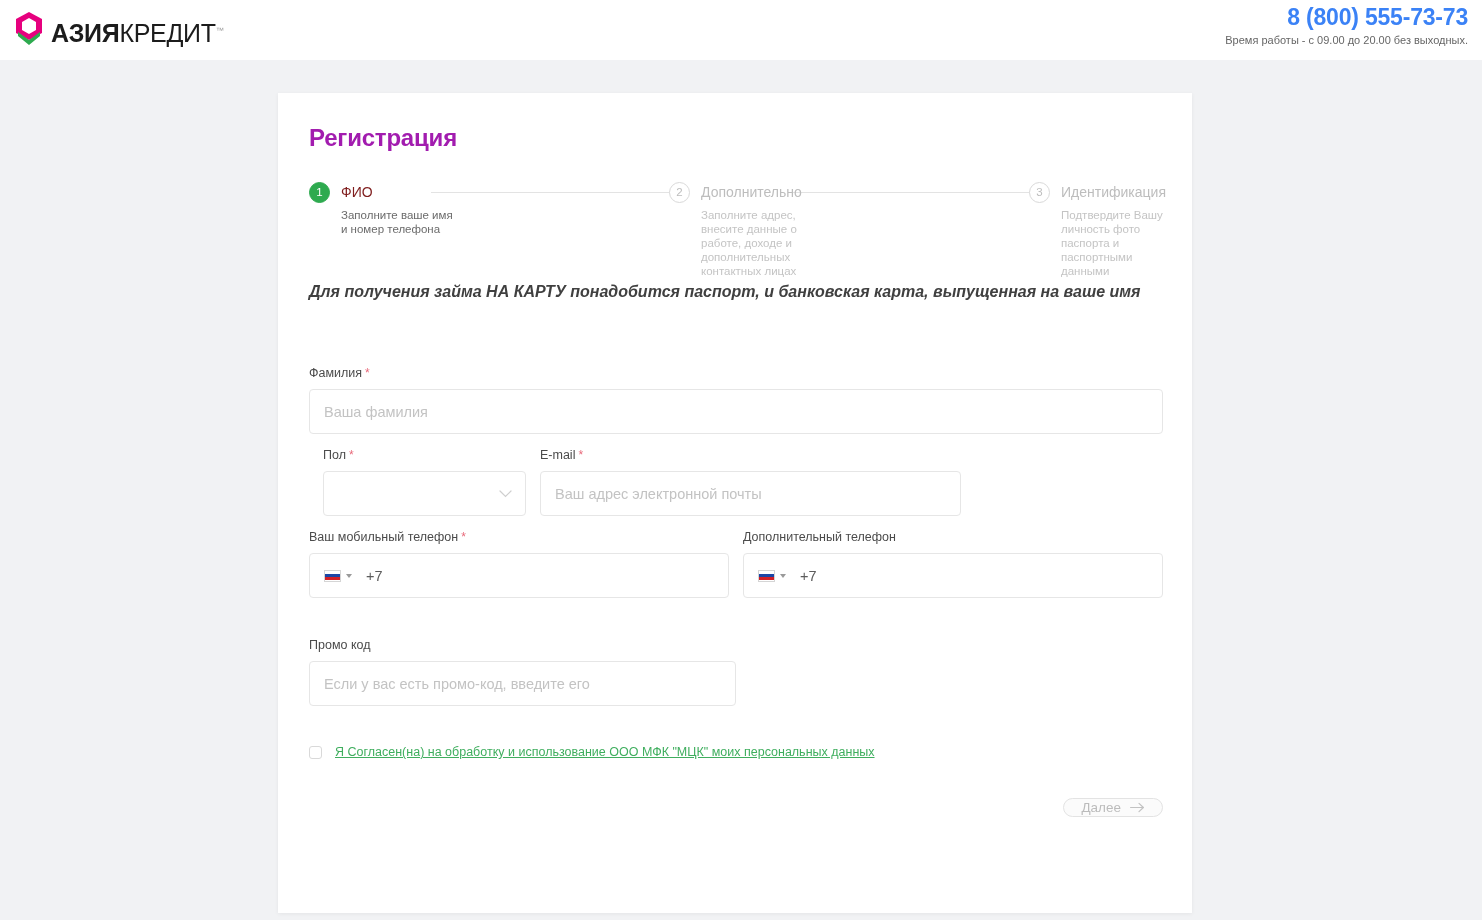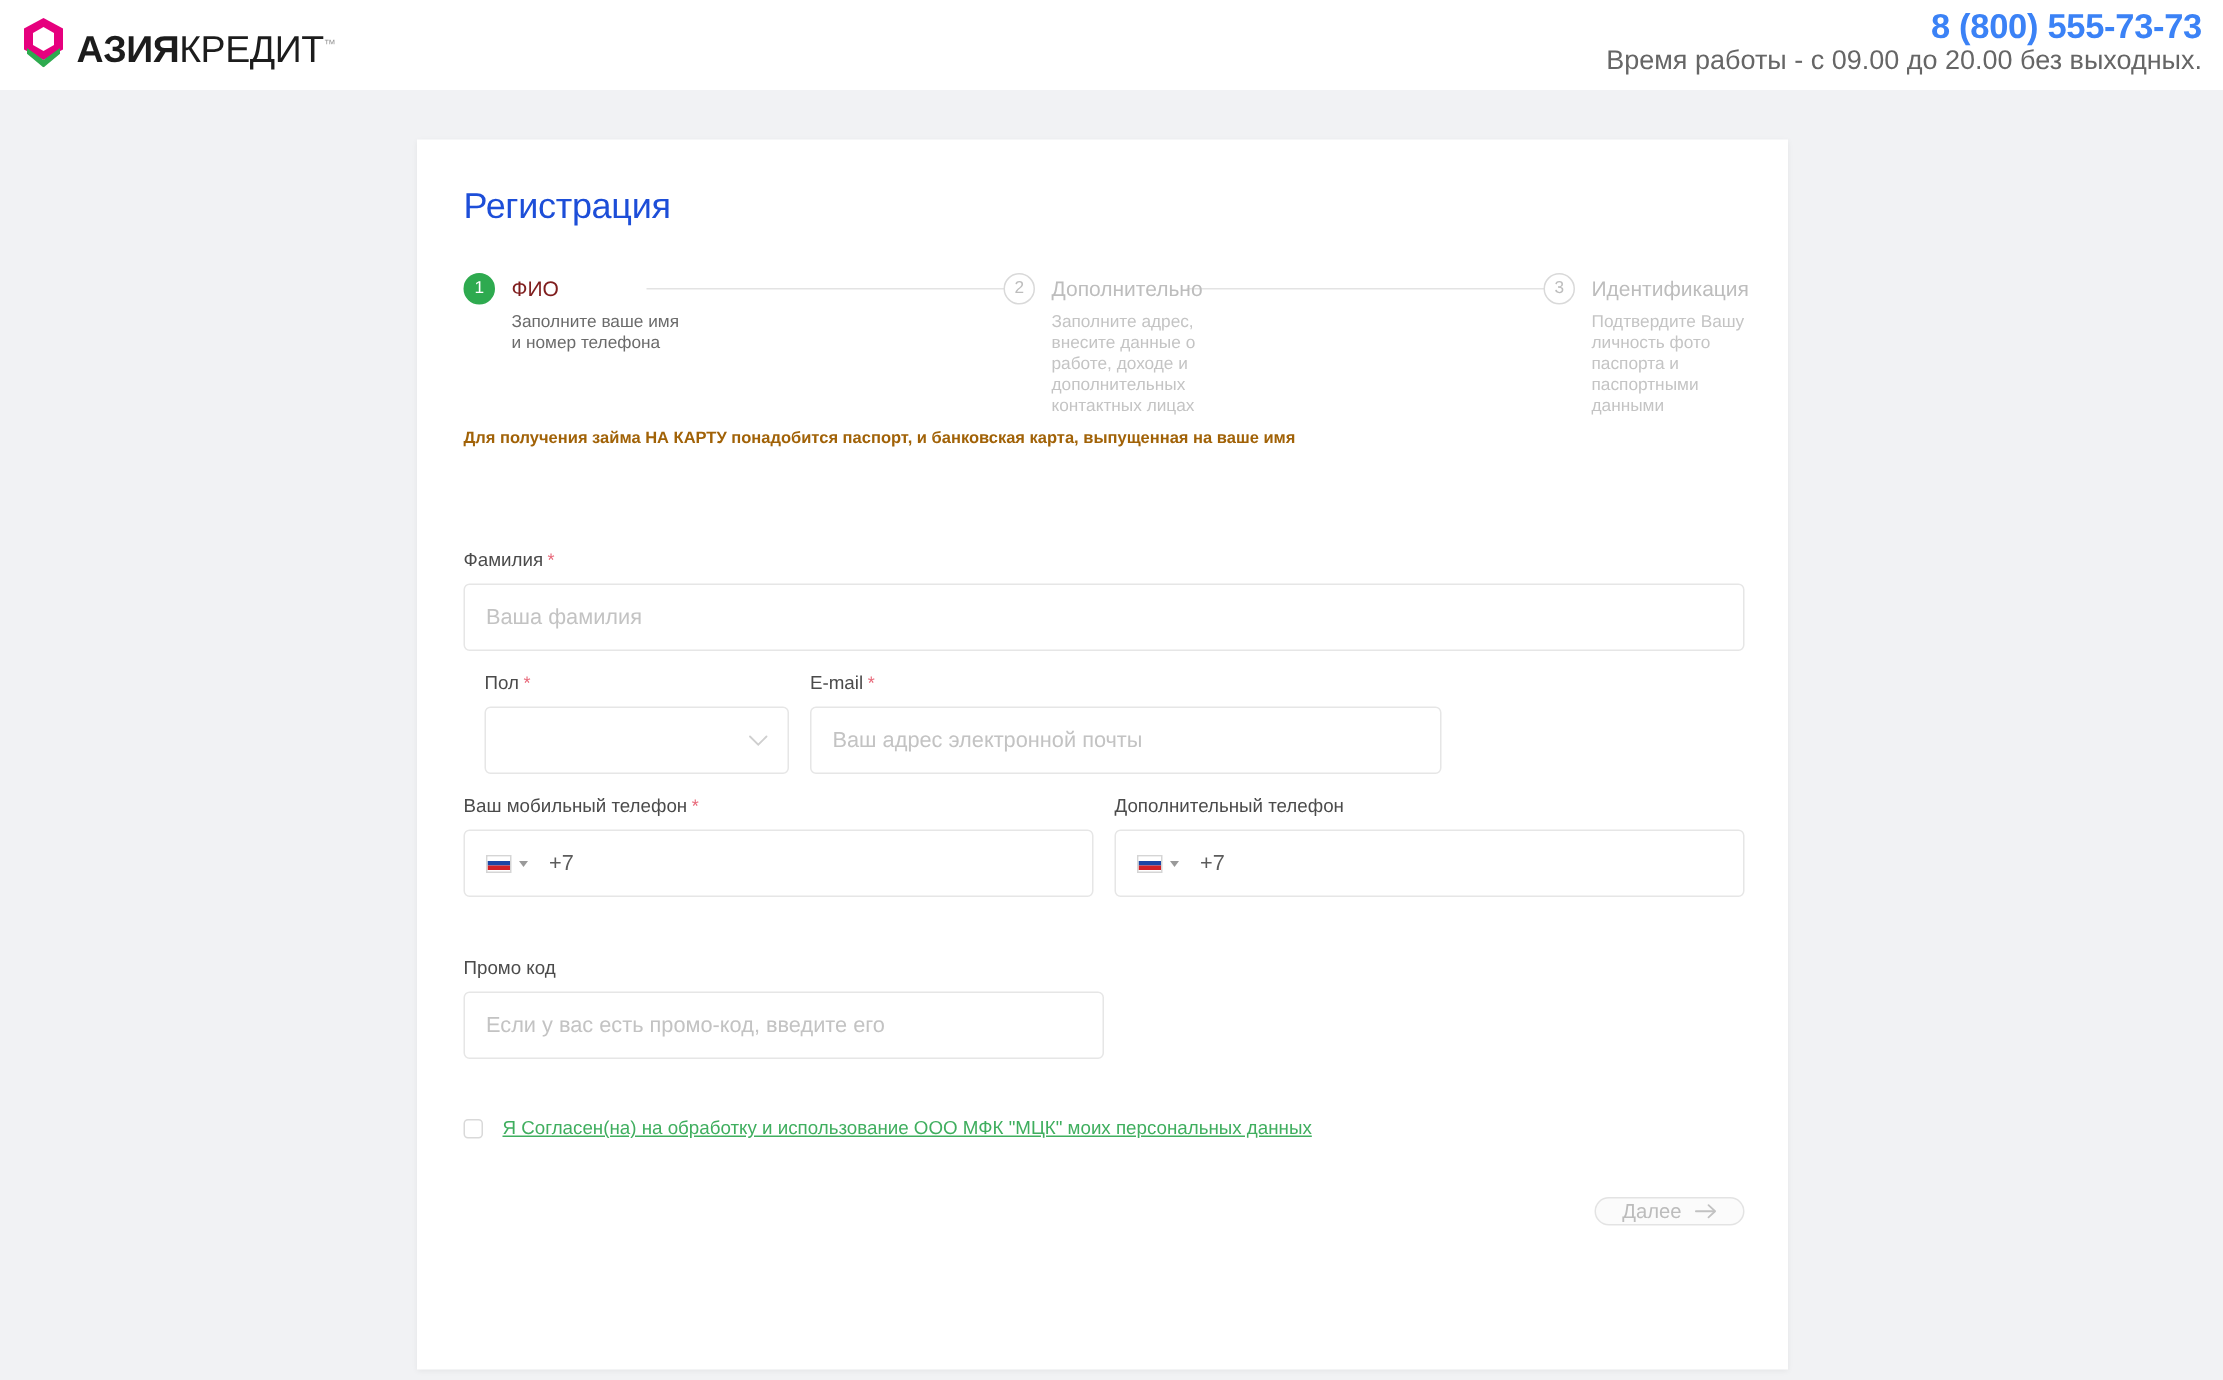--- a/index.html
+++ b/index.html
@@ -92,21 +92,21 @@
     text-align: right;
   }
   .phone {
     font-size: 23px;
     font-weight: bold;
     color: #3b82f6;
     letter-spacing: -0.2px;
     line-height: 26px;
   }
   .worktime {
-    font-size: 18px;
+    font-size: 11px;
     color: #666666;
     line-height: 16px;
     margin-top: 2px;
   }
 
   
   .card {
     position: absolute;
     left: 278px;
     top: 93px;
@@ -118,22 +118,22 @@
   }
   .card-inner {
     position: absolute;
     left: 31px;
     top: 0;
     width: 854px;
   }
 
   .page-title {
     font-size: 24px;
-    font-weight: normal;
-    color: #1d4ed8;
+    font-weight: bold;
+    color: #a21caf;
     margin: 31px 0 0 0;
     letter-spacing: -0.2px;
   }
 
   
   .steps {
     position: relative;
     margin-top: 29px;
     height: 95px;
   }
@@ -191,25 +191,26 @@
     position: absolute;
     top: 11px;
     height: 1px;
     background: #e3e3e3;
   }
   .step-line.l1 { left: 122px; width: 240px; }
   .step-line.l2 { left: 482px; width: 240px; }
 
   
   .notice {
-    font-size: 11px;
+    font-size: 16px;
     font-weight: bold;
-    color: #a16207;
+    color: #404040;
     margin-top: 8px;
     line-height: 16px;
+    font-style: italic;
   }
 
   
   .form { margin-top: 22px; }
   .row {
     display: flex;
     margin-bottom: 14px;
   }
   .fg { display: flex; flex-direction: column; }
   .fg.full { width: 854px; margin-top: 44px; }

